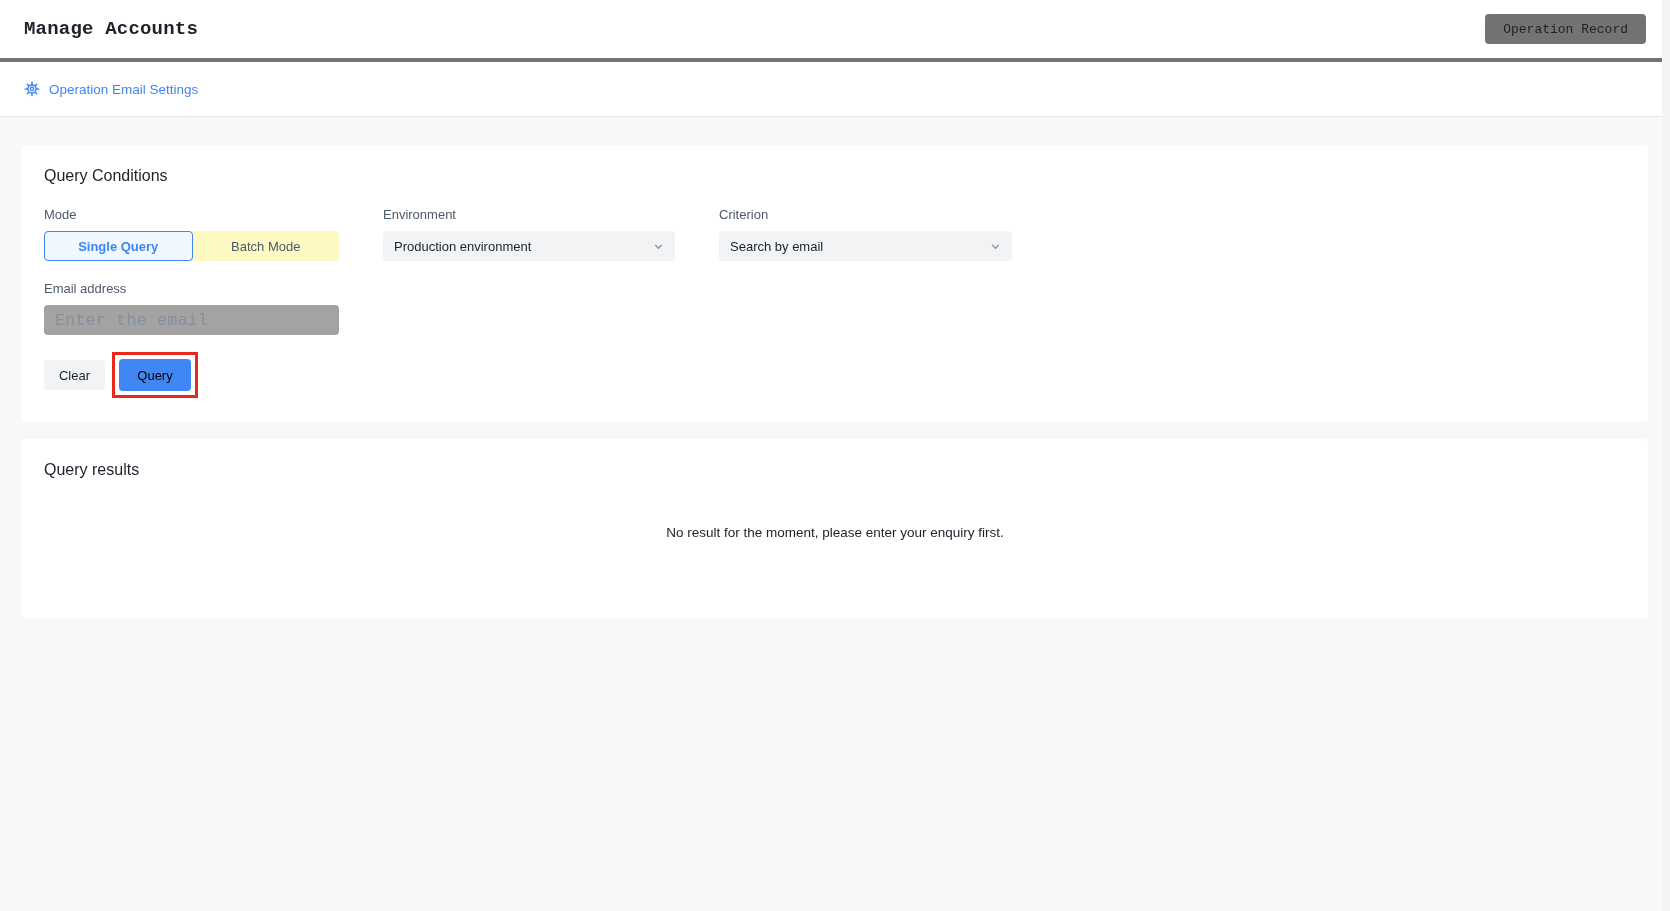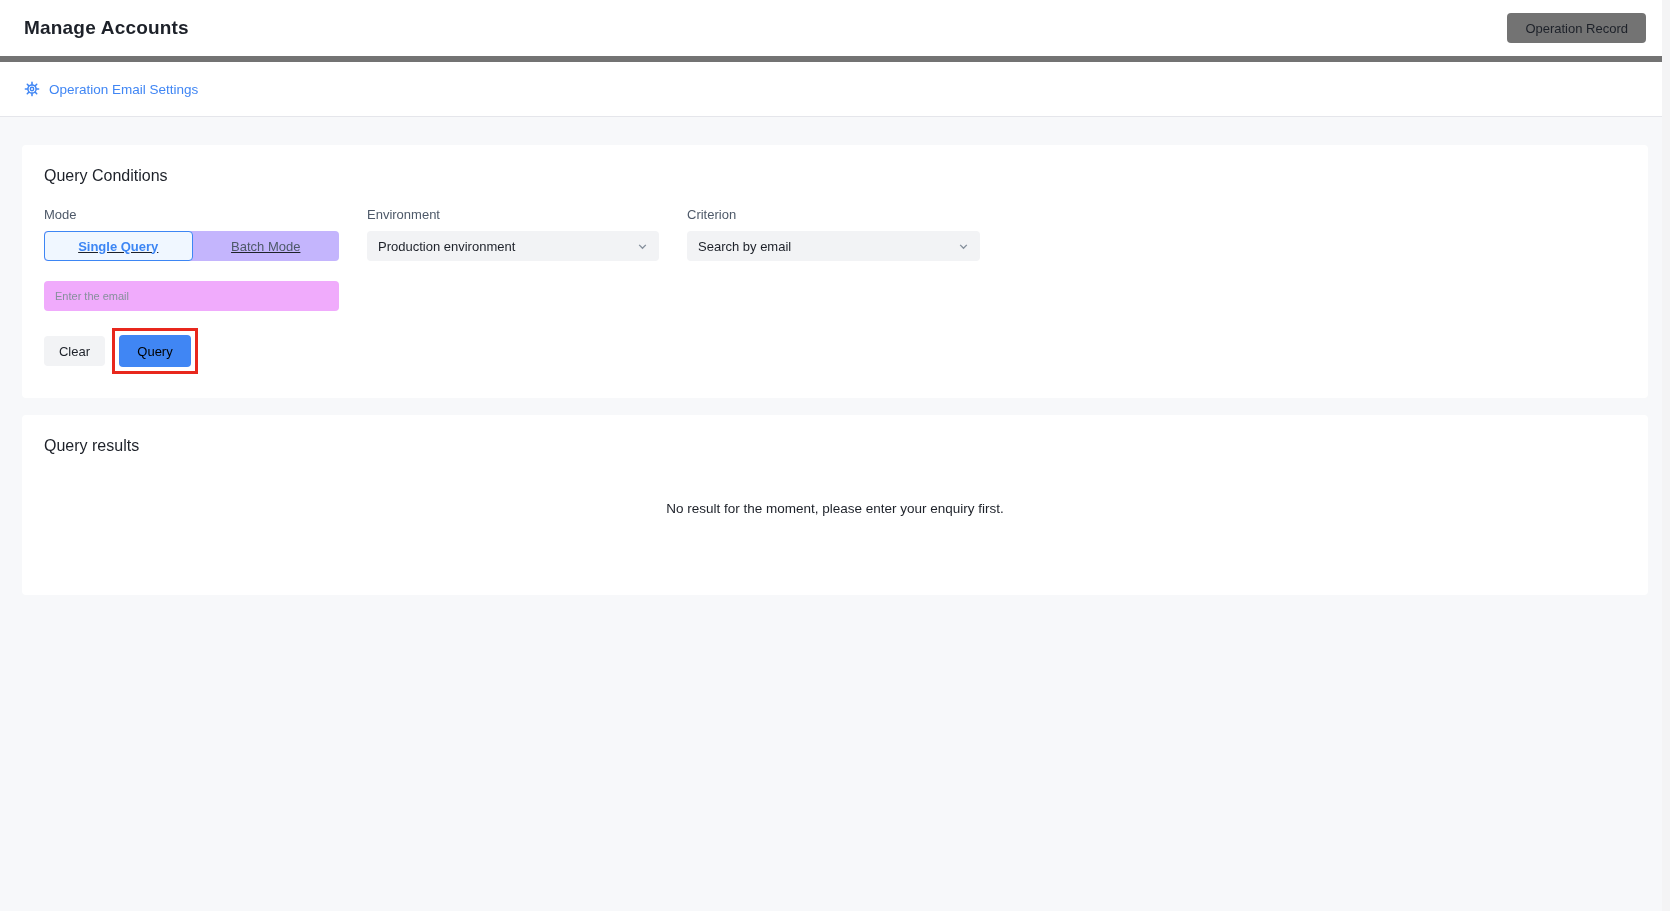--- a/index.html
+++ b/index.html
@@ -10,21 +10,22 @@
     color:#1d2129;
     position:relative;
     overflow:hidden;
   }
 
   
   .header {
     height:62px; background:#ffffff;
     display:flex; align-items:center; justify-content:space-between;
     padding:0 24px;
-    border-bottom:6px solid #737373;
+    border-bottom:4px solid #737373;
+    font-family:Liberation Mono, monospace;
   }
   .page-title { font-size:19px; font-weight:bold; color:#1d2129; letter-spacing:.2px; }
   .btn-gray {
     background:#737373; border:none; border-radius:4px;
     font-family:inherit; font-size:13px; color:#1d2129;
     height:30px; padding:0 18px; cursor:pointer;
   }
 
   
   .tabbar {
@@ -40,48 +41,48 @@
     display:flex; align-items:center; gap:9px;
     color:#4086f4; font-size:13.5px; cursor:pointer;
   }
   .email-settings .icon { display:flex; align-items:center; }
 
   
   .main { padding:28px 22px 0; }
   .card { background:#ffffff; border-radius:4px; padding:22px 22px 24px; }
   .card-title { font-size:16px; font-weight:normal; color:#1d2129; }
 
-  .form-row { display:flex; gap:28px; margin-top:22px; }
+  .form-row { display:flex; gap:44px; margin-top:22px; }
   .field { display:flex; flex-direction:column; }
   .field-label { font-size:13px; color:#4e5969; margin-bottom:9px; }
 
   .segmented {
-    width:295px; height:30px; background:#c4b5fd;
-    border-radius:4px; display:flex;text-decoration:underline;
+    width:295px; height:30px; background:#fef9c3;
+    border-radius:4px; display:flex;
   }
   .segment {
     flex:1; display:flex; align-items:center; justify-content:center;
     font-size:13px; color:#4e5969; border-radius:4px; cursor:pointer;
   }
   .segment.active {
     background:#f0f7ff; border:1px solid #3d86f4;
     color:#3d86f4; font-weight:bold;
   }
 
   .select {
     width:292px; height:30px; background:#f2f3f5; border-radius:4px;
     display:flex; align-items:center; justify-content:space-between;
     padding:0 11px; font-size:13px; color:#1d2129; cursor:pointer;
   }
   .select .chevron { display:flex; align-items:center; }
 
   .text-input {
-    width:295px; height:30px; background:#f0abfc;
+    width:295px; height:30px; background:#a3a3a3;
     border:none; border-radius:4px; padding:0 11px;
-    font-family:Liberation Sans, sans-serif; font-size:11px; color:#1d2129;
+    font-family:Liberation Mono, monospace; font-size:17px; color:#1d2129;
   }
   .text-input::placeholder { color:#86909c; }
 
   .email-row { margin-top:20px; }
 
   .actions { display:flex; align-items:center; margin-top:17px; }
   .btn-clear {
     background:#f2f3f5; border:none; border-radius:4px;
     font-family:inherit; font-size:13px; color:#1d2129;
     width:61px; height:30px; cursor:pointer;
@@ -164,20 +165,21 @@
           <span class="chevron">
             <svg width="11" height="11" viewBox="0 0 10 10">
                 <path d="M2 3.5 L5 6.6 L8 3.5" fill="none" stroke="#86909c" stroke-width="1.2"></path>
               </svg>
           </span>
         </div>
       </div>
     </div>
 
     <div class="field email-row">
+      <div class="field-label">Email address</div>
       <input class="text-input" type="text" placeholder="Enter the email" style="">
     </div>
 
     <div class="actions">
       <button class="btn-clear">Clear</button>
       <span class="annotation-box">
         <button class="btn-query">Query</button>
       </span>
     </div>
   </div>

